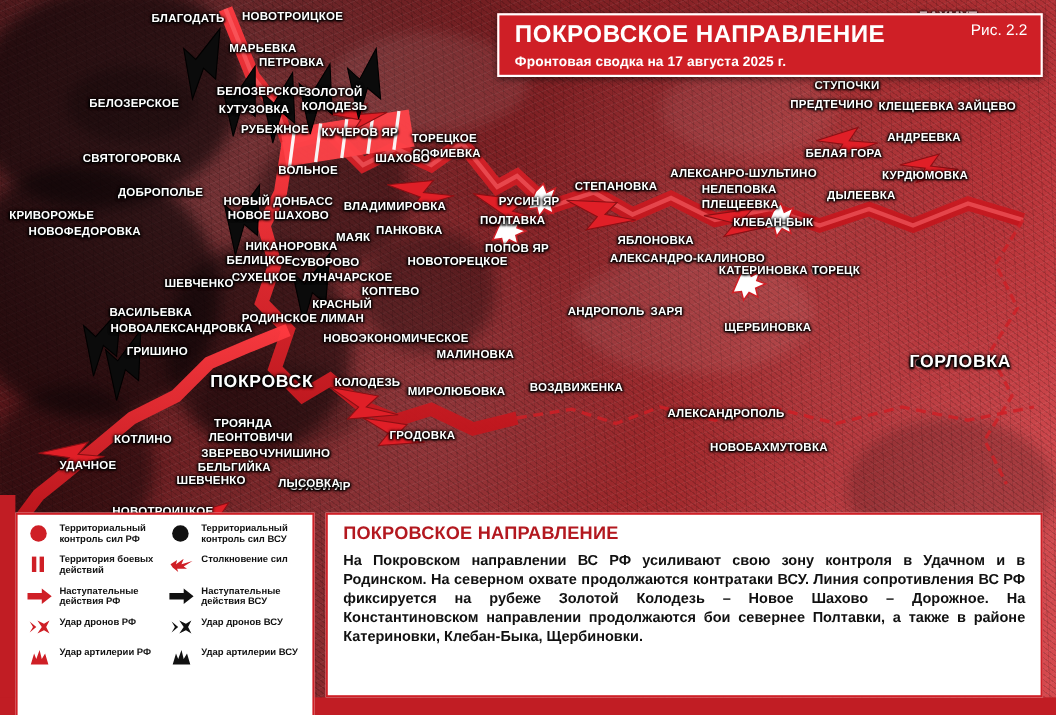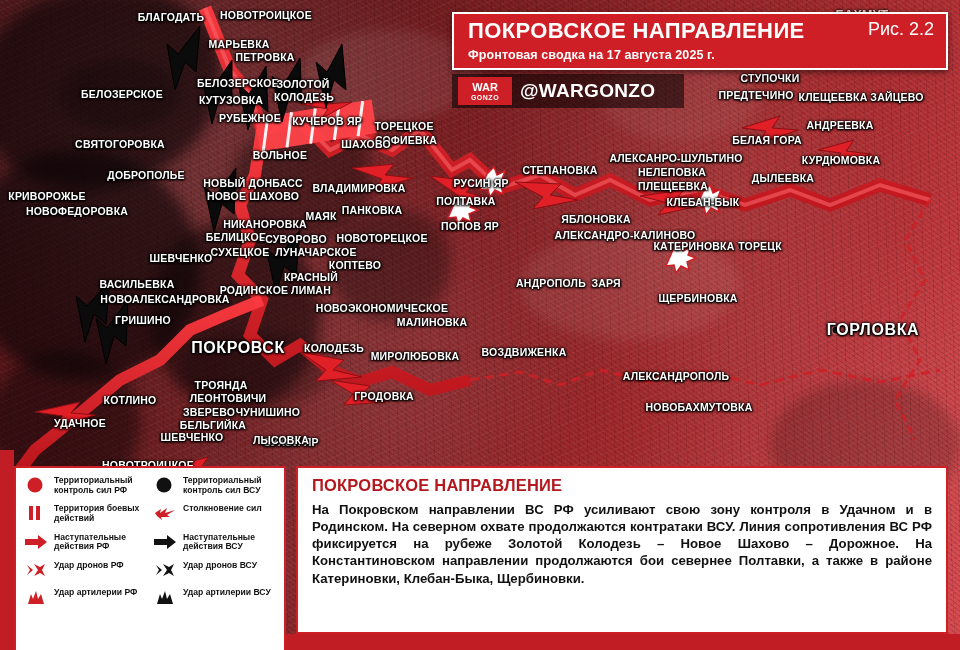--- a/index.html
+++ b/index.html
@@ -105,21 +105,21 @@
     margin: 0;
     color: #fff;
     font-size: 22px;
     font-weight: bold;
     letter-spacing: .4px;
     line-height: 1;
     display: inline-block;
   }
   .header .fig {
     color: #fff;
-    font-size: 18px;
+    font-size: 14px;
     float: right;
     line-height: 1.05;
     text-align: right;
   }
   .header h2 {
     margin: 6px 0 0 0;
     color: #fff;
     font-size: 12.5px;
     font-weight: bold;
     letter-spacing: .1px;
@@ -354,53 +354,53 @@
       <div class="lbl" style="left: 481px; top: 183px;">РУСИН ЯР</div>
       <div class="lbl" style="left: 560px; top: 170px;">СТЕПАНОВКА</div>
       <div class="lbl" style="left: 47px; top: 196px;">КРИВОРОЖЬЕ</div>
       <div class="lbl" style="left: 77px; top: 211px;">НОВОФЕДОРОВКА</div>
       <div class="lbl" style="left: 321px; top: 216px;">МАЯК</div>
       <div class="lbl" style="left: 372px; top: 210px;">ПАНКОВКА</div>
       <div class="lbl" style="left: 265px; top: 224px;">НИКАНОРОВКА</div>
       <div class="lbl" style="left: 466px; top: 201px;">ПОЛТАВКА</div>
       <div class="lbl" style="left: 236px; top: 237px;">БЕЛИЦКОЕ</div>
       <div class="lbl" style="left: 296px; top: 239px;">СУВОРОВО</div>
-      <div class="lbl" style="left: 382px; top: 238px;">НОВОТОРЕЦКОЕ</div>
+      <div class="lbl" style="left: 394px; top: 238px; padding-left: 44px;">НОВОТОРЕЦКОЕ</div>
       <div class="lbl" style="left: 470px; top: 226px;">ПОПОВ ЯР</div>
       <div class="lbl" style="left: 240px; top: 252px;">СУХЕЦКОЕ</div>
       <div class="lbl" style="left: 316px; top: 252px;">ЛУНАЧАРСКОЕ</div>
       <div class="lbl" style="left: 181px; top: 258px;">ШЕВЧЕНКО</div>
       <div class="lbl" style="left: 355px; top: 265px;">КОПТЕВО</div>
       <div class="lbl" style="left: 311px; top: 277px;">КРАСНЫЙ</div>
       <div class="lbl" style="left: 311px; top: 290px;">ЛИМАН</div>
       <div class="lbl" style="left: 254px; top: 290px;">РОДИНСКОЕ</div>
       <div class="lbl" style="left: 137px; top: 284px;">ВАСИЛЬЕВКА</div>
       <div class="lbl" style="left: 165px; top: 299px;">НОВОАЛЕКСАНДРОВКА</div>
       <div class="lbl" style="left: 143px; top: 320px;">ГРИШИНО</div>
-      <div class="lbl" style="left: 382px; top: 308px;">НОВОЭКОНОМИЧЕСКОЕ</div>
+      <div class="lbl" style="left: 360px; top: 308px;">НОВОЭКОНОМИЧЕСКОЕ</div>
       <div class="lbl" style="left: 432px; top: 322px;">МАЛИНОВКА</div>
       <div class="lbl big" style="left: 238px; top: 348px;">ПОКРОВСК</div>
       <div class="lbl" style="left: 334px; top: 348px;">КОЛОДЕЗЬ</div>
       <div class="lbl" style="left: 415px; top: 356px;">МИРОЛЮБОВКА</div>
       <div class="lbl" style="left: 524px; top: 352px;">ВОЗДВИЖЕНКА</div>
       <div class="lbl" style="left: 551px; top: 283px;">АНДРОПОЛЬ</div>
       <div class="lbl" style="left: 606px; top: 283px;">ЗАРЯ</div>
       <div class="lbl" style="left: 221px; top: 385px;">ТРОЯНДА</div>
       <div class="lbl" style="left: 228px; top: 398px;">ЛЕОНТОВИЧИ</div>
       <div class="lbl" style="left: 209px; top: 412px;">ЗВЕРЕВО</div>
       <div class="lbl" style="left: 268px; top: 412px;">ЧУНИШИНО</div>
       <div class="lbl" style="left: 213px; top: 425px;">БЕЛЬГИЙКА</div>
       <div class="lbl" style="left: 291px; top: 442px; text-align: right;">СУХОЙ ЯР</div>
       <div class="lbl" style="left: 192px; top: 437px;">ШЕВЧЕНКО</div>
       <div class="lbl" style="left: 281px; top: 440px;">ЛЫСОВКА</div>
       <div class="lbl" style="left: 384px; top: 396px;">ГРОДОВКА</div>
       <div class="lbl" style="left: 130px; top: 400px;">КОТЛИНО</div>
       <div class="lbl" style="left: 80px; top: 423px;">УДАЧНОЕ</div>
       <div class="lbl" style="left: 148px; top: 465px;">НОВОТРОИЦКОЕ</div>
-      <div class="lbl" style="left: 676px; top: 376px;">АЛЕКСАНДРОПОЛЬ</div>
+      <div class="lbl" style="left: 660px; top: 376px;">АЛЕКСАНДРОПОЛЬ</div>
       <div class="lbl" style="left: 690px; top: 407px; padding-left: 18px;">НОВОБАХМУТОВКА</div>
       <div class="lbl" style="left: 676px; top: 158px;">АЛЕКСАНРО-ШУЛЬТИНО</div>
       <div class="lbl" style="left: 672px; top: 172px;">НЕЛЕПОВКА</div>
       <div class="lbl" style="left: 673px; top: 186px;">ПЛЕЩЕЕВКА</div>
       <div class="lbl" style="left: 703px; top: 202px;">КЛЕБАН-БЫК</div>
       <div class="lbl" style="left: 596px; top: 219px;">ЯБЛОНОВКА</div>
       <div class="lbl" style="left: 625px; top: 235px;">АЛЕКСАНДРО-КАЛИНОВО</div>
       <div class="lbl" style="left: 694px; top: 246px;">КАТЕРИНОВКА</div>
       <div class="lbl" style="left: 760px; top: 246px;">ТОРЕЦК</div>
       <div class="lbl" style="left: 698px; top: 262px; margin-top: 36px;">ЩЕРБИНОВКА</div>
@@ -415,27 +415,20 @@
       <div class="lbl big" style="left: 873px; top: 330px;">ГОРЛОВКА</div>
       <div class="lbl mid faint" style="left: 862px; top: 15px;">БАХМУТ</div>
     </div>
 
   <div class="header">
     <div class="fig">Рис. 2.2</div>
     <h1>ПОКРОВСКОЕ НАПРАВЛЕНИЕ</h1>
     <h2>Фронтовая сводка на 17 августа 2025 г.</h2>
   </div>
 
-  <div class="wg">
-    <div class="wg-logo">
-      <span>WAR</span>
-      <span>GONZO</span>
-    </div>
-    <div class="wg-handle">@WARGONZO</div>
-  </div>
 
   <div class="left-strip"></div>
   <div class="bottom-strip"></div>
 
   <div class="legend" id="legend">
       <div class="lg-item">
         <div class="lg-ico">
           <svg width="24" height="18" viewBox="0 0 24 18">
             <circle cx="11" cy="9" r="7.5" fill="#cf1f26"></circle>
           </svg>

